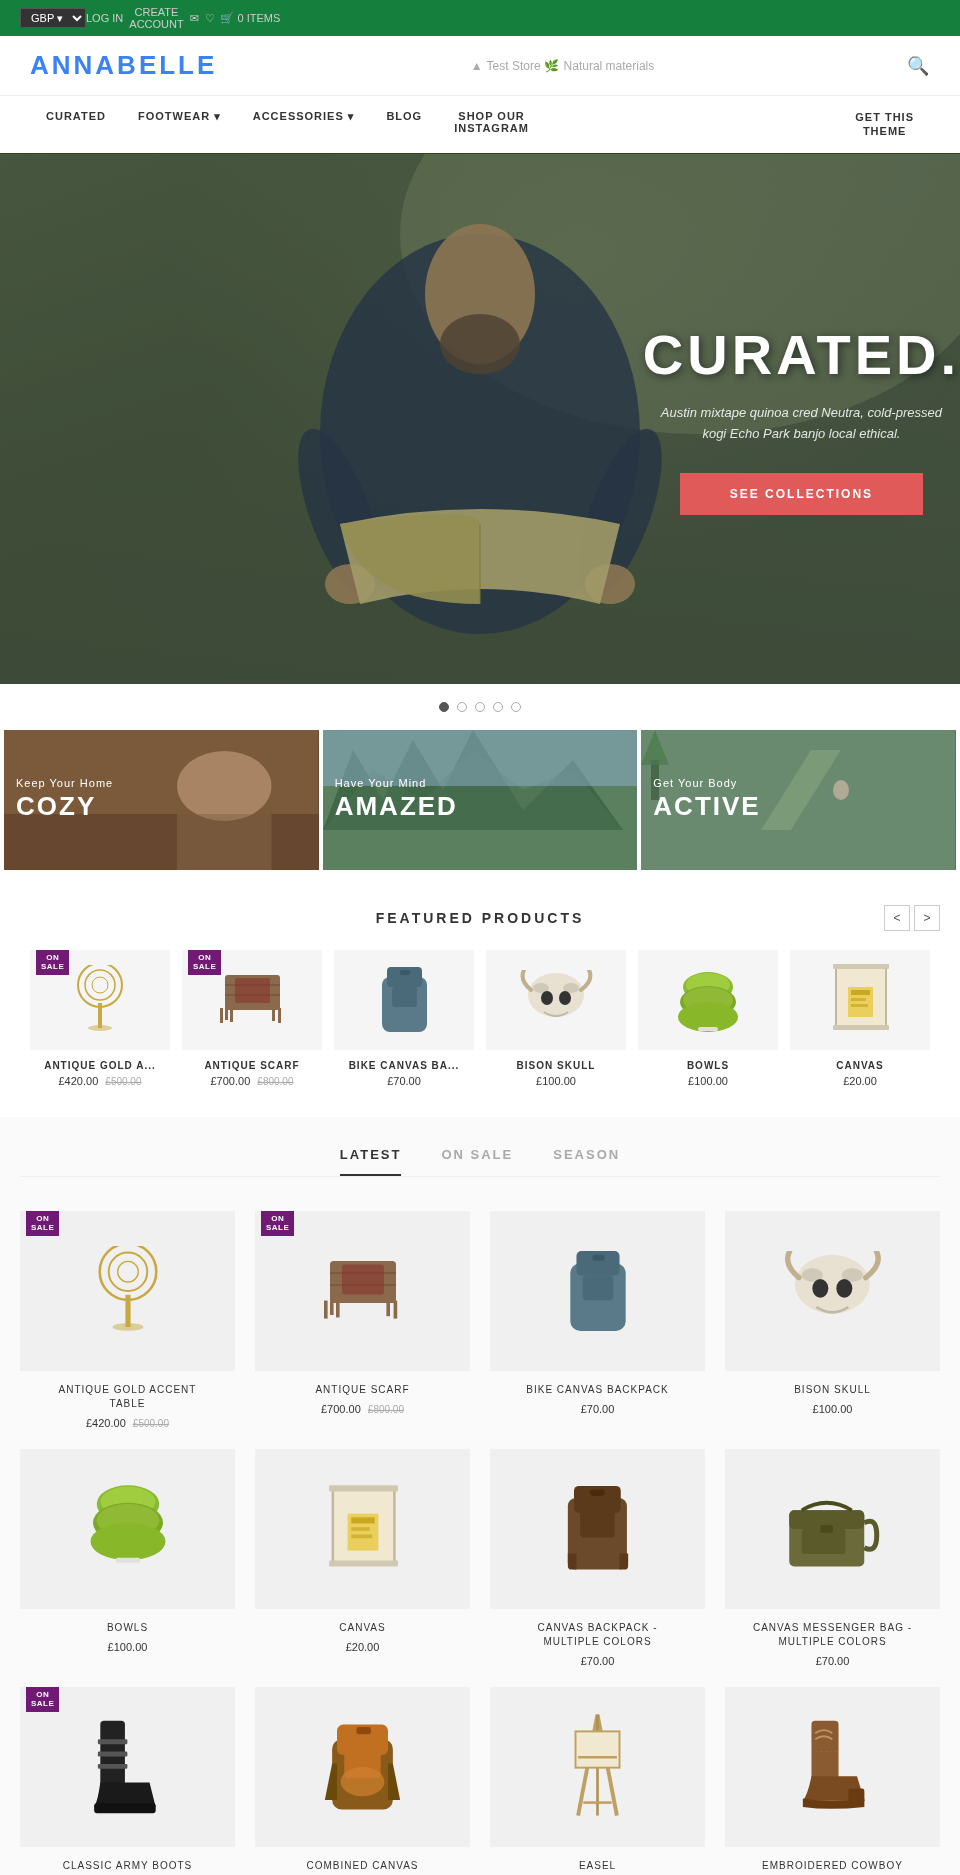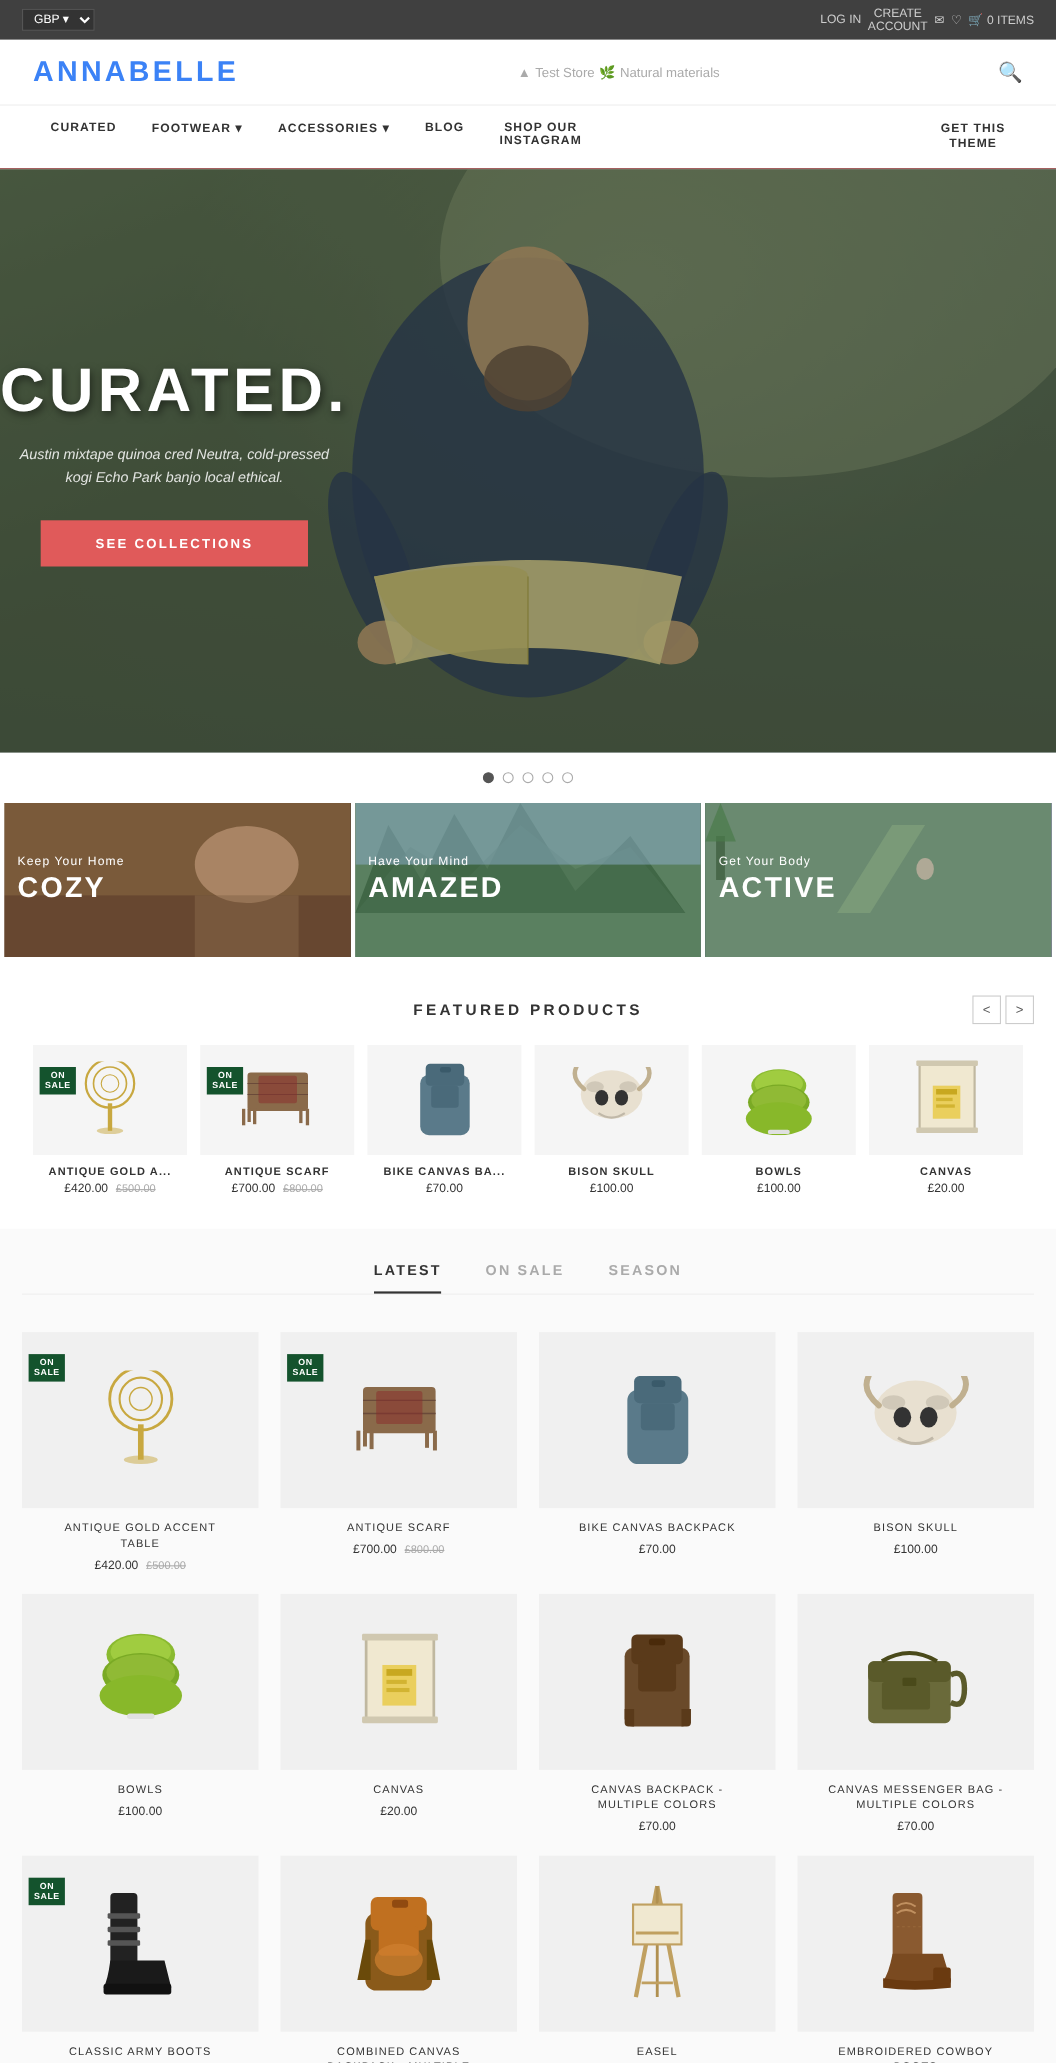--- a/index.html
+++ b/index.html
@@ -1,24 +1,24 @@
 <!DOCTYPE html>
 <html><head>
   <meta charset="utf-8">
   <style>
     * { box-sizing: border-box; margin: 0; padding: 0; }
     body { font-family: Arial, sans-serif; background: #fff; width: 960px; }
 
     
     .top-bar {
-      background: #404040;
+      background: #15803d;
       color: #fff;
       display: flex;
       align-items: center;
-      justify-content: space-between;
+      justify-content: flex-start;
       padding: 6px 20px;
       font-size: 11px;
     }
     .top-bar-left { display: flex; align-items: center; gap: 8px; }
     .gbp-selector {
       border: 1px solid #555;
       background: #333;
       color: #fff;
       padding: 2px 6px;
       font-size: 11px;
@@ -80,21 +80,21 @@
 
     
     .hero {
       position: relative;
       width: 100%;
       height: 530px;
       background: #4a5a4a;
       overflow: hidden;
       display: flex;
       align-items: center;
-      justify-content: flex-start;
+      justify-content: flex-end;
     }
     .hero-bg {
       position: absolute;
       top: 0; left: 0; right: 0; bottom: 0;
       background: linear-gradient(135deg, #6b7c5e 0%, #3a4a3a 30%, #4a5a6a 60%, #5a6a7a 100%);
       opacity: 0.85;
     }
     .hero-person {
       position: absolute;
       top: 0; left: 0; right: 0; bottom: 0;
@@ -251,23 +251,23 @@
       width: 100%;
       height: 100px;
       background: #f5f5f5;
       display: flex;
       align-items: center;
       justify-content: center;
       margin-bottom: 10px;
     }
     .on-sale-badge {
       position: absolute;
-      top: 20px;
+      top: 0;
       left: 6px;
-      background: #14532d;
+      background: #701a75;
       color: #fff;
       font-size: 8px;
       font-weight: bold;
       letter-spacing: 0.5px;
       padding: 3px 5px;
       text-transform: uppercase;
       line-height: 1.2;
       text-align: center;
     }
     .product-name {

